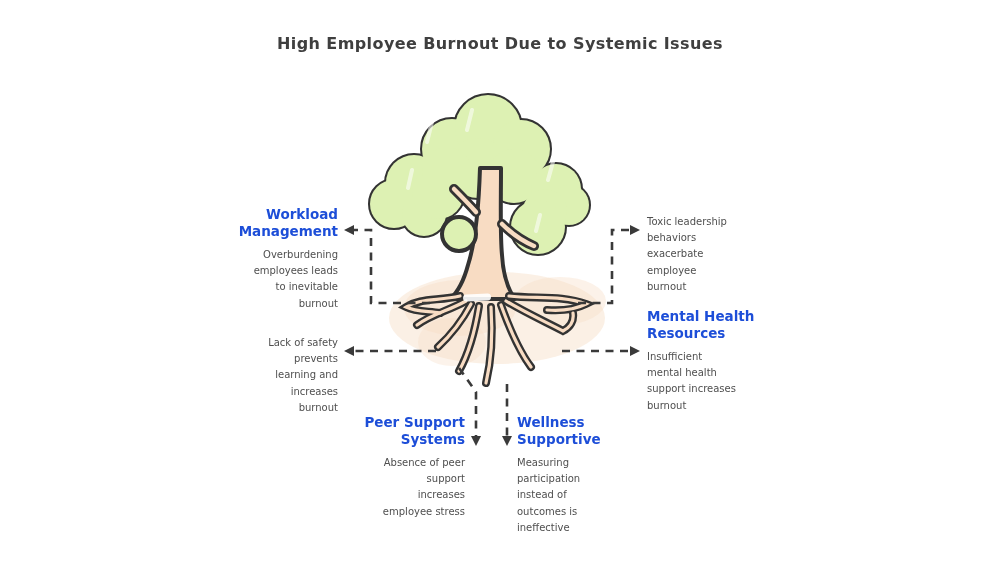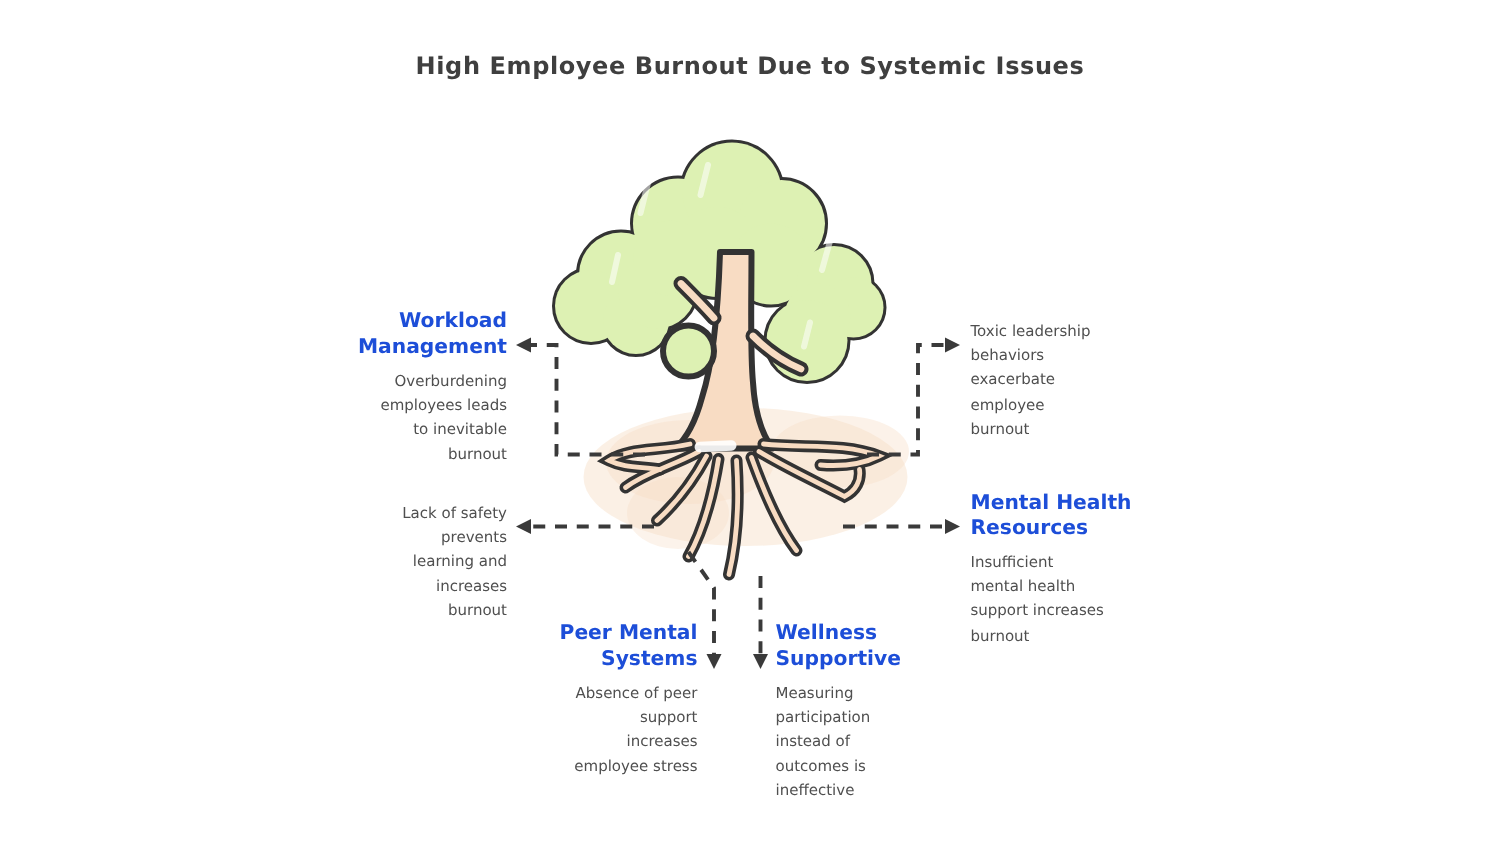--- a/index.html
+++ b/index.html
@@ -160,21 +160,21 @@
 
   <div class="node align-right" style="left:178px;top:327px;width:160px">
     <div class="node-desc">Lack of safety
 prevents
 learning and
 increases
 burnout</div>
   </div>
 
   <div class="node align-right" style="left:325px;top:414px;width:140px">
-    <div class="node-label">Peer Mental
+    <div class="node-label">Peer Support
 Systems</div>
     <div class="node-desc">Absence of peer
 support
 increases
 employee stress</div>
   </div>
 
   <div class="node align-left" style="left:517px;top:414px;width:150px">
     <div class="node-label">Wellness
 Supportive</div>
@@ -186,21 +186,21 @@
   </div>
 
   <div class="node align-left" style="left:647px;top:206px;width:150px">
     <div class="node-desc">Toxic leadership
 behaviors
 exacerbate
 employee
 burnout</div>
   </div>
 
-  <div class="node align-left" style="left:647px;top:327px;width:160px">
+  <div class="node align-left" style="left:647px;top:308px;width:160px">
     <div class="node-label">Mental Health
 Resources</div>
     <div class="node-desc">Insufficient
 mental health
 support increases
 burnout</div>
   </div>
 
 </div>
 

